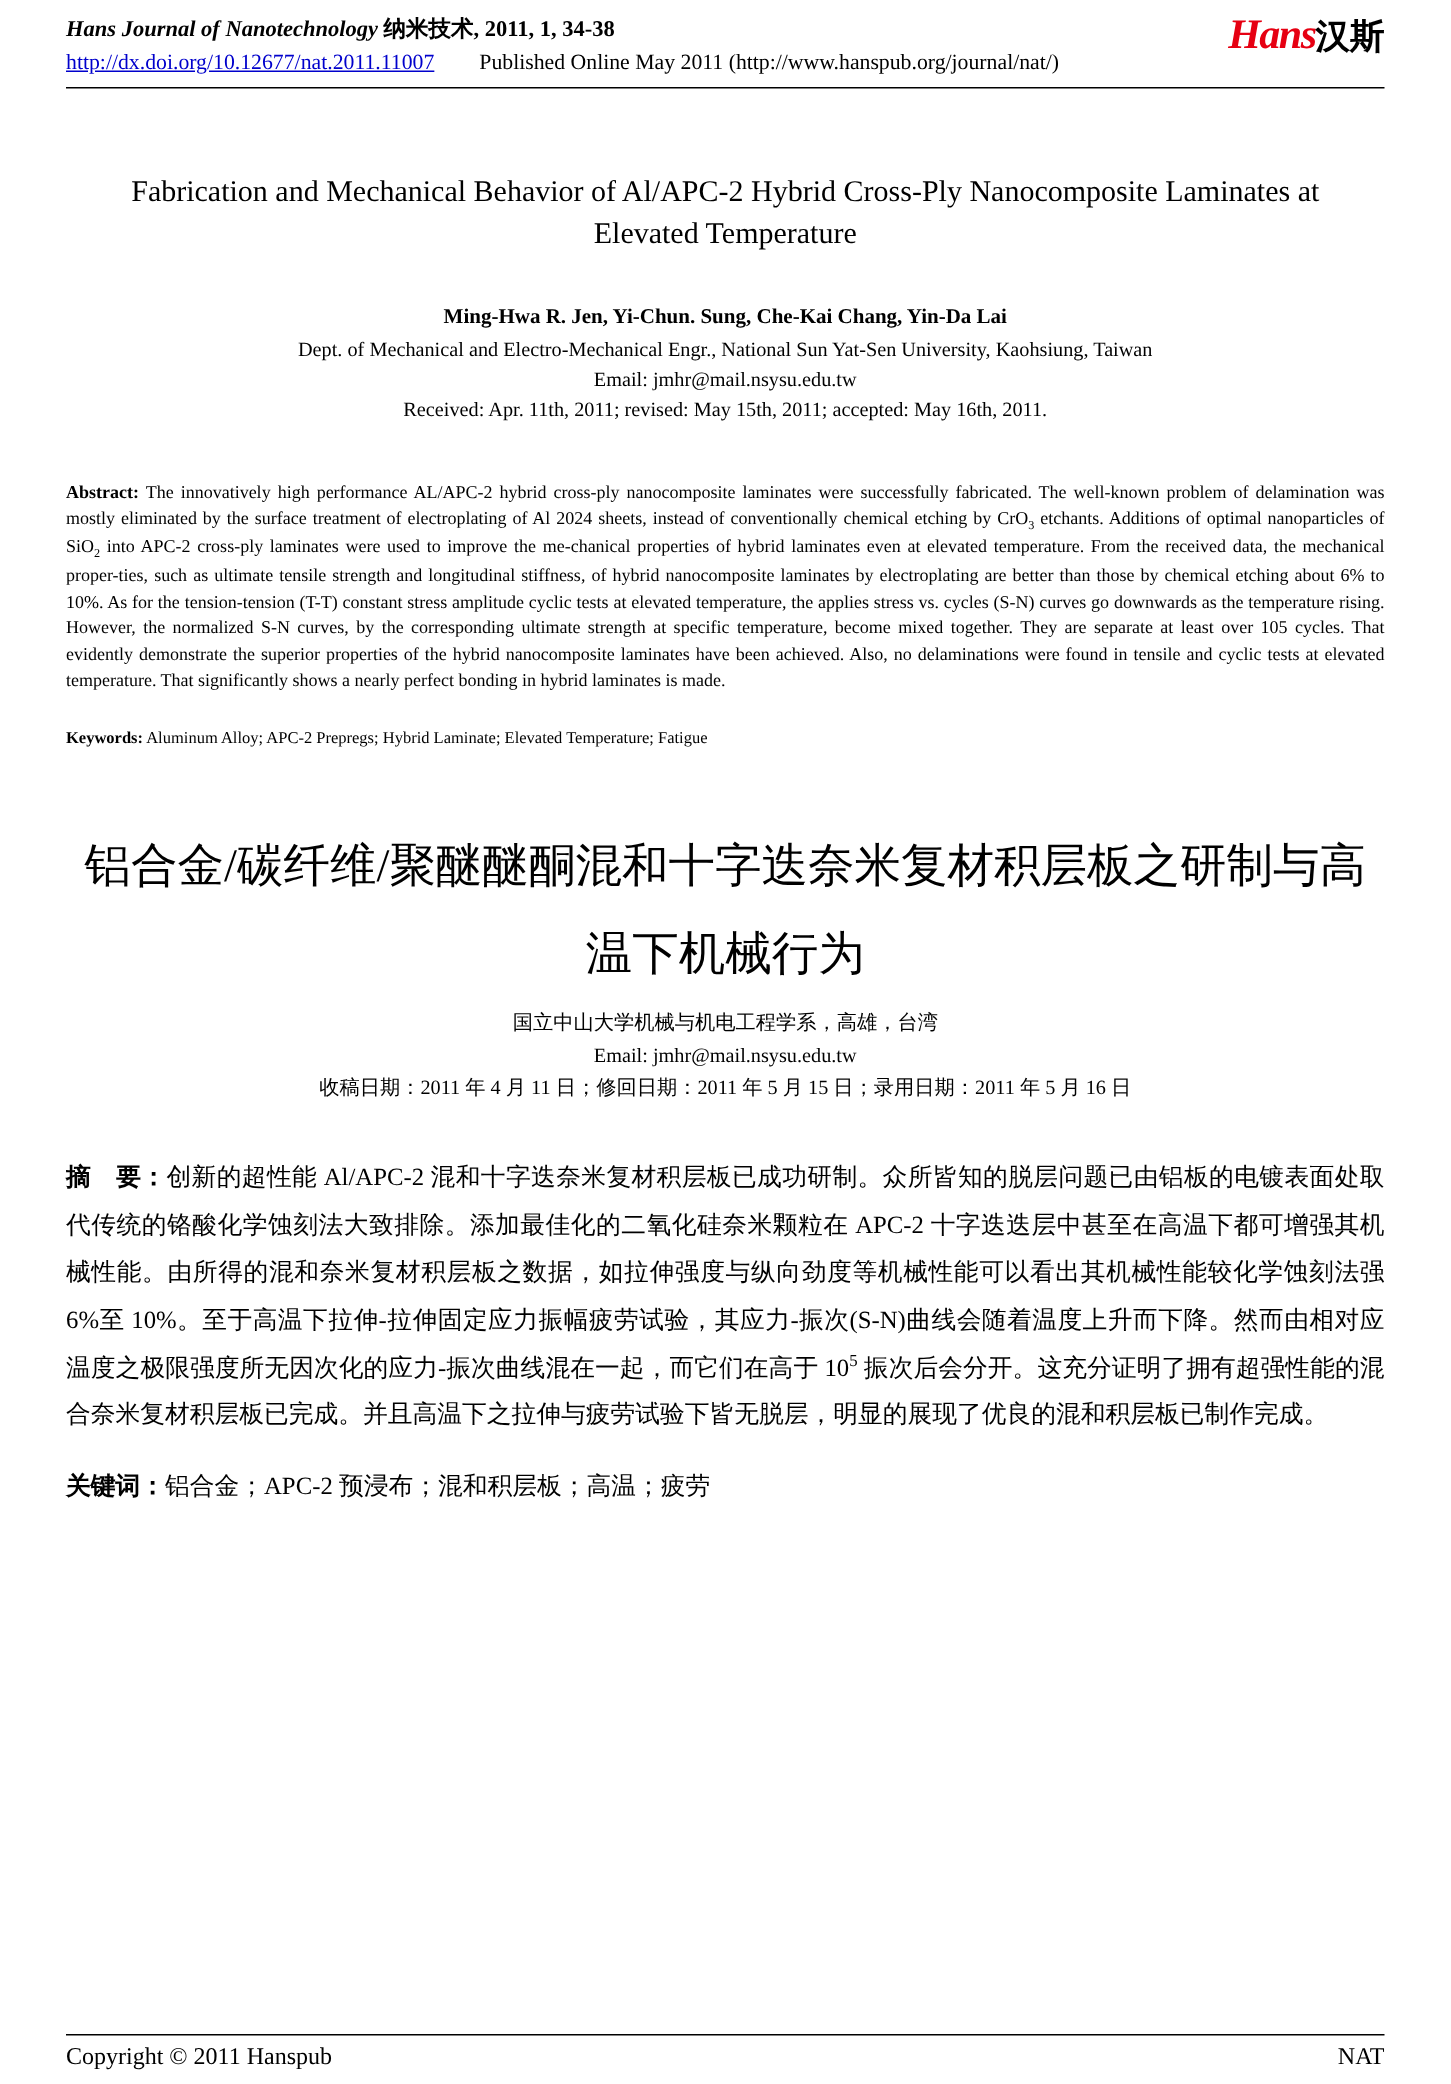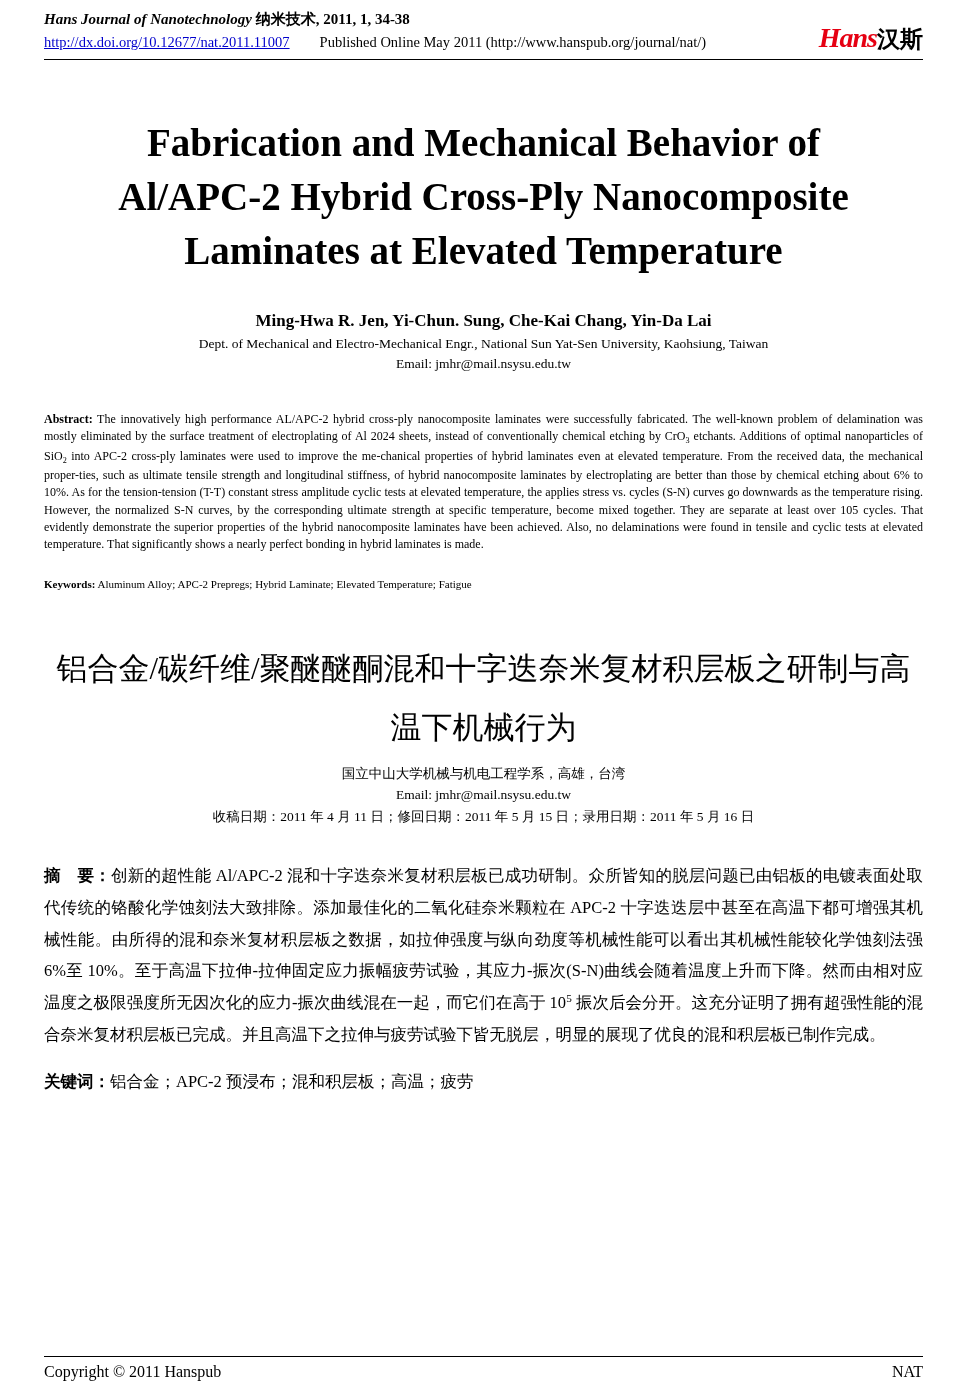--- a/index.html
+++ b/index.html
@@ -14,27 +14,27 @@
     font-family:"Liberation Serif","DejaVu Serif",serif;
     overflow:hidden;
   }
   
   .header { display:flex; justify-content:space-between; align-items:flex-start; }
   .journal-line { font-size:15px; font-weight:bold; }
   .jname { font-style:italic; }
   .doi-line { font-size:14.5px; margin-top:5px; }
   a.doi { color:#0000cc; text-decoration:underline; cursor:pointer; }
   .pub { margin-left:30px; }
-  .logo { white-space:nowrap; line-height:1; margin-top:14px; }
+  .logo { white-space:nowrap; line-height:1; margin-top:0; }
   .logo-hans { color:#e60012; font-size:28px; font-weight:bold; font-style:italic; letter-spacing:-1px; }
   .logo-cn { color:#000; font-size:23px; font-weight:bold; font-family:"Liberation Sans","DejaVu Sans",sans-serif; }
   .rule { border:none; border-top:1.6px solid #000; margin:7px 0 0 0; }
   
-  h1.title { text-align:center; font-size:39px; font-weight:bold; margin:56px 30px 0 30px; line-height:1.38; }
-  .authors { text-align:center; font-size:17px; font-weight:bold; margin-top:34px; }
+  h1.title { text-align:center; font-size:20px; font-weight:normal; margin:56px 30px 0 30px; line-height:1.38; }
+  .authors { text-align:center; font-size:14px; font-weight:bold; margin-top:34px; }
   .meta { text-align:center; font-size:13.5px; margin-top:4px; line-height:1.32; }
   .meta div { margin-top:2px; }
   .abstract { font-size:12px; text-align:justify; line-height:1.45; margin:38px 0 0 0; }
   .keywords { font-size:11px; margin:24px 0 0 0; }
   sub { font-size:68%; }
   sup { font-size:68%; }
   
   .cn-title { text-align:center; font-size:31px; font-weight:500; margin:50px 10px 0 10px; line-height:1.9; }
   .cn-authors { text-align:center; font-size:18px; font-weight:bold; margin-top:28px; }
   .cn-meta { text-align:center; font-size:13.5px; margin-top:6px; line-height:1.45; }
@@ -69,20 +69,21 @@
 
   <hr class="rule">
 
   <h1 class="title">Fabrication and Mechanical Behavior of Al/APC-2 Hybrid Cross-Ply Nanocomposite Laminates at Elevated Temperature</h1>
 
   <div class="authors">Ming-Hwa R. Jen, Yi-Chun. Sung, Che-Kai Chang, Yin-Da Lai</div>
 
   <div class="meta">
     <div>Dept. of Mechanical and Electro-Mechanical Engr., National Sun Yat-Sen University, Kaohsiung, Taiwan</div>
     <div>Email: jmhr@mail.nsysu.edu.tw</div>
+    <div>Received: Apr. 11th, 2011; revised: May 15th, 2011; accepted: May 16th, 2011.</div>
   </div>
 
   <p class="abstract"><span class="bold">Abstract:</span><span> The innovatively high performance AL/APC-2 hybrid cross-ply nanocomposite laminates were successfully fabricated. The well-known problem of delamination was mostly eliminated by the surface treatment of electroplating of Al 2024 sheets, instead of conventionally chemical etching by CrO<sub>3</sub> etchants. Additions of optimal nanoparticles of SiO<sub>2</sub> into APC-2 cross-ply laminates were used to improve the me-chanical properties of hybrid laminates even at elevated temperature. From the received data, the mechanical proper-ties, such as ultimate tensile strength and longitudinal stiffness, of hybrid nanocomposite laminates by electroplating are better than those by chemical etching about 6% to 10%. As for the tension-tension (T-T) constant stress amplitude cyclic tests at elevated temperature, the applies stress vs. cycles (S-N) curves go downwards as the temperature rising. However, the normalized S-N curves, by the corresponding ultimate strength at specific temperature, become mixed together. They are separate at least over 105 cycles. That evidently demonstrate the superior properties of the hybrid nanocomposite laminates have been achieved. Also, no delaminations were found in tensile and cyclic tests at elevated temperature. That significantly shows a nearly perfect bonding in hybrid laminates is made.</span></p>
 
   <p class="keywords"><span class="bold">Keywords:</span><span> Aluminum Alloy; APC-2 Prepregs; Hybrid Laminate; Elevated Temperature; Fatigue</span></p>
 
   <div class="cn-title">铝合金/碳纤维/聚醚醚酮混和十字迭奈米复材积层板之研制与高温下机械行为</div>
 
 
   <div class="cn-meta">

